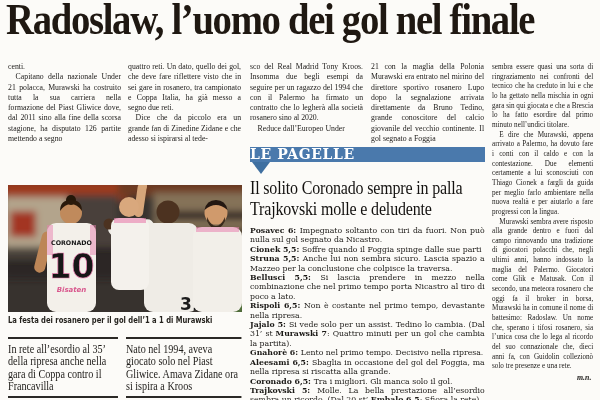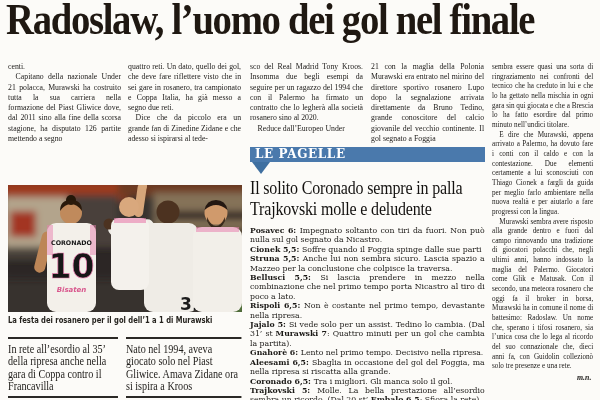--- a/index.html
+++ b/index.html
@@ -19,22 +19,22 @@
   .photo{position:absolute;left:8px;top:185px;width:234px;height:127px;overflow:hidden;background:#37322e;}
   .caption{position:absolute;left:8px;top:315px;width:292px;font-family:"DejaVu Sans",sans-serif;
            font-weight:bold;font-size:8.5px;color:#26241f;transform:scaleX(.8);transform-origin:top left;}
   .pullquote{position:absolute;top:337px;border-top:2px solid #2b2926;border-bottom:2px solid #2b2926;
              padding:4px 0 3px 0;font-size:13px;line-height:12.4px;color:#1d1b18;
              transform:scaleX(.78);transform-origin:top left;}
   .pq1{left:8px;width:141px;}
   .pq2{left:126px;width:148px;}
   .pagelle-bar{position:absolute;left:250px;top:147px;width:235px;height:15px;
                background:var(--accent-blue,#4a79ac);color:#fff;
-               font-family:"DejaVu Serif",serif;font-weight:bold;font-size:12px;
-               line-height:15px;padding-left:5px;box-sizing:border-box;letter-spacing:.6px;}
+               font-family:"DejaVu Serif",serif;font-weight:bold;font-size:14px;
+               line-height:15px;box-sizing:border-box;letter-spacing:.6px;}
   .pagelle-triangle{position:absolute;left:252px;top:162px;width:0;height:0;
                border-left:9px solid transparent;border-right:9px solid transparent;
                border-top:12px solid var(--pointer-blue,#3f6fa0);}
   .pagelle-headline{position:absolute;left:250px;top:177px;width:287px;
                font-size:19.5px;line-height:21px;color:#13110f;letter-spacing:-.2px;
                transform:scaleX(.82);transform-origin:top left;}
   .ratings{position:absolute;left:250px;top:226px;width:242px;
                font-family:"DejaVu Serif",serif;font-size:8px;line-height:9.4px;
                color:#1b1916;text-align:justify;transform:scaleX(.97);transform-origin:top left;}
   .ratings .rating{margin:0;}

